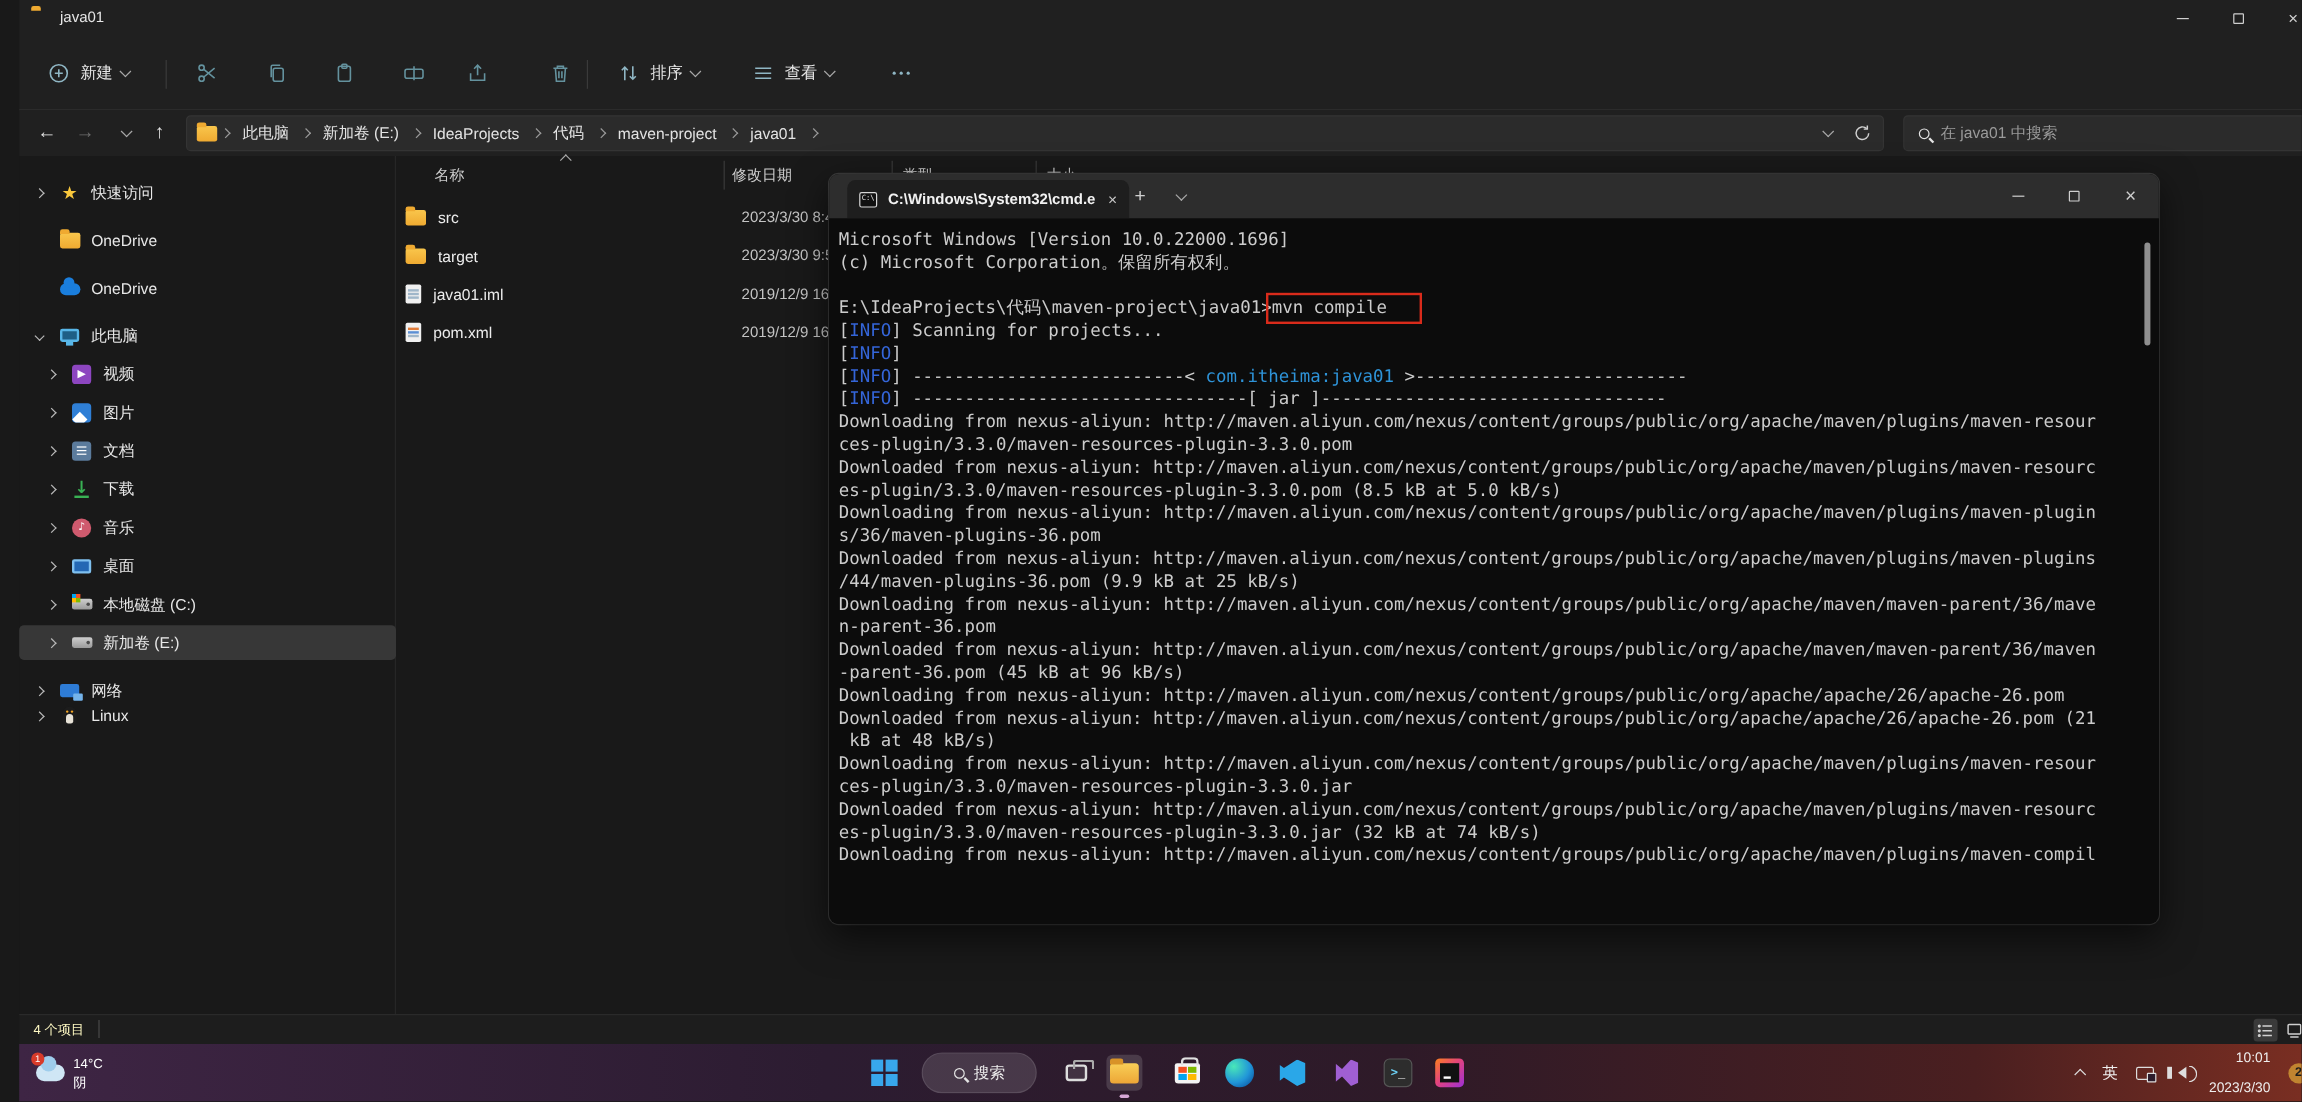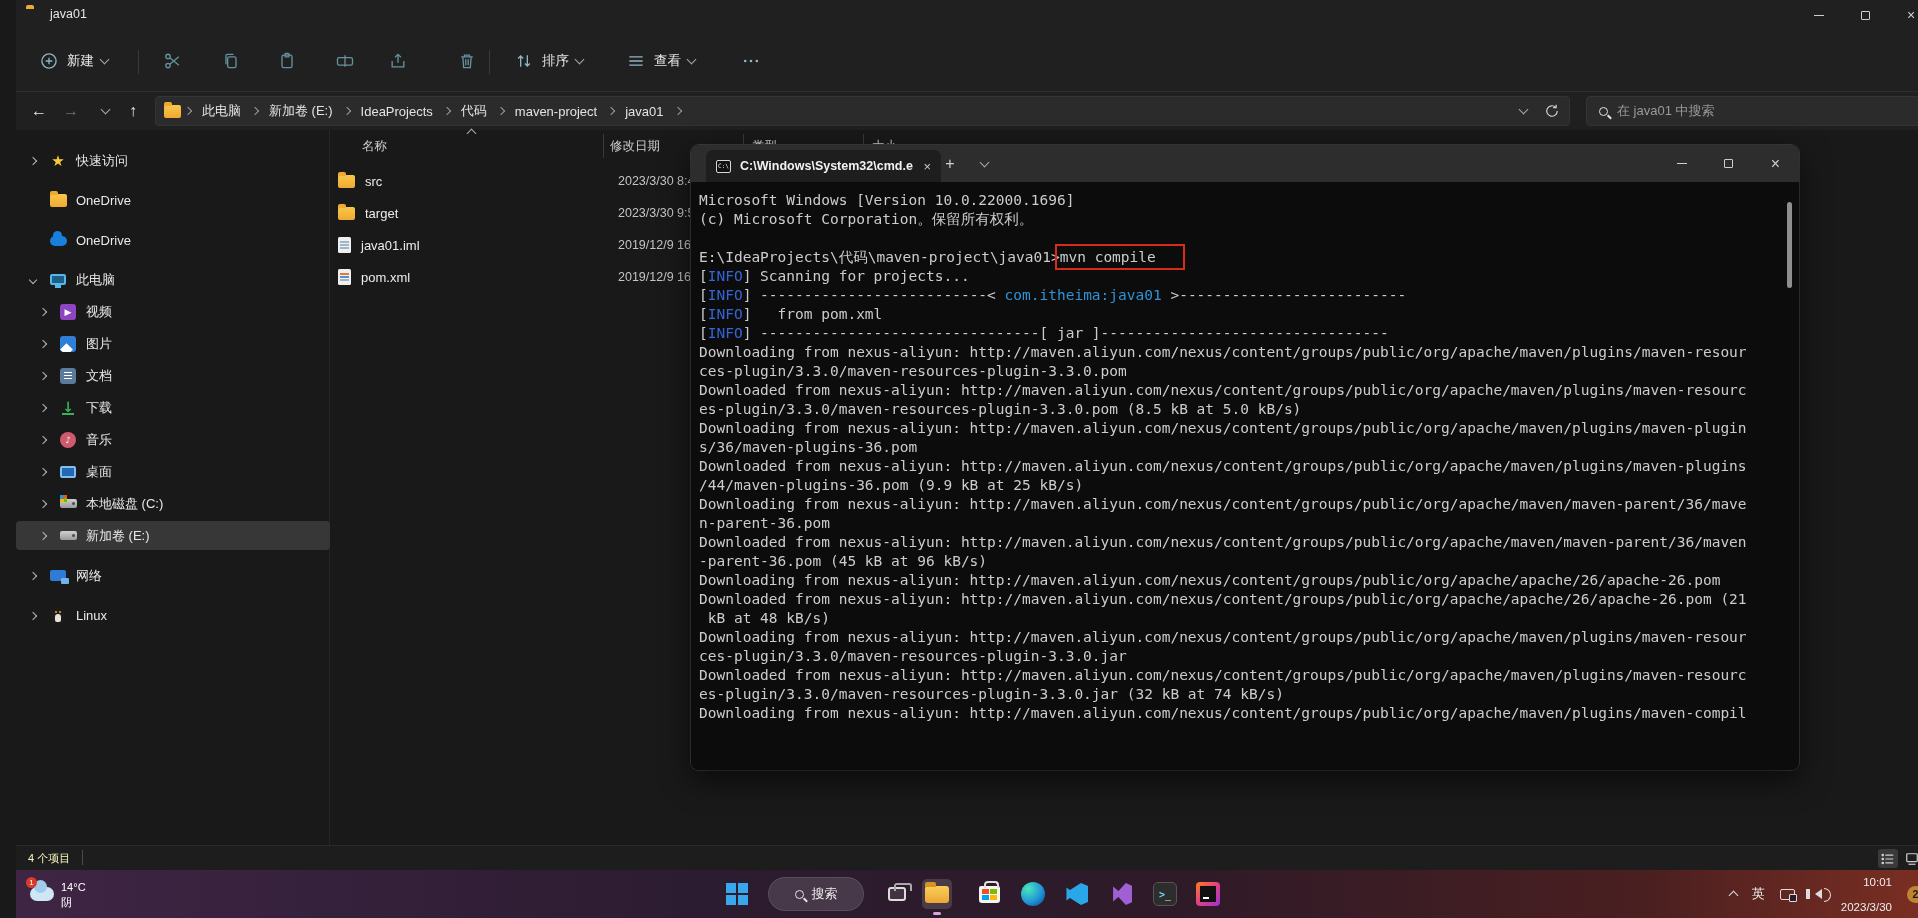--- a/index.html
+++ b/index.html
@@ -491,21 +491,21 @@
         </span>
         <span class="slabel">新加卷 (E:)</span>
       </div>
       <div class="abs srow" style="top: 431px; align-items: center;">
         <span class="schev"></span>
         <span class="sico">
           <span class="i-net"></span>
         </span>
         <span class="slabel">网络</span>
       </div>
-      <div class="abs srow" style="top: 471px; text-align: center;">
+      <div class="abs srow" style="top: 452px; text-align: center;">
         <span class="schev"></span>
         <span class="sico">
           <span class="i-linux"></span>
         </span>
         <span class="slabel">Linux</span>
       </div>
     </div>
 
   <div class="abs" id="statusbar">
     <span class="cnt">4 个项目</span>
@@ -544,22 +544,22 @@
           <span class="maxbox"></span>
         </div>
       <div class="abs tbarbtn" id="t-close">×</div>
     </div>
     <div class="abs" id="tbody">
         <div class="tline"><span>Microsoft Windows [Version 10.0.22000.1696]</span></div>
         <div class="tline"><span>(c) Microsoft Corporation。保留所有权利。</span></div>
         <div class="tline"><span></span></div>
         <div class="tline"><span>E:\IdeaProjects\代码\maven-project\java01&gt;</span><span class="x">mvn compile</span></div>
         <div class="tline"><span>[</span><span class="b">INFO</span><span>] Scanning for projects...</span></div>
+        <div class="tline"><span>[</span><span class="b">INFO</span><span>]</span></div>
         <div class="tline"><span>[</span><span class="b">INFO</span><span>] --------------------------&lt; </span><span class="a">com.itheima:java01</span><span> &gt;--------------------------</span></div>
-        <div class="tline"><span>[</span><span class="b">INFO</span><span>]   from pom.xml</span></div>
         <div class="tline"><span>[</span><span class="b">INFO</span><span>] --------------------------------[ jar ]---------------------------------</span></div>
         <div class="tline"><span>Downloading from nexus-aliyun: http://maven.aliyun.com/nexus/content/groups/public/org/apache/maven/plugins/maven-resour</span></div>
         <div class="tline"><span>ces-plugin/3.3.0/maven-resources-plugin-3.3.0.pom</span></div>
         <div class="tline"><span>Downloaded from nexus-aliyun: http://maven.aliyun.com/nexus/content/groups/public/org/apache/maven/plugins/maven-resourc</span></div>
         <div class="tline"><span>es-plugin/3.3.0/maven-resources-plugin-3.3.0.pom (8.5 kB at 5.0 kB/s)</span></div>
         <div class="tline"><span>Downloading from nexus-aliyun: http://maven.aliyun.com/nexus/content/groups/public/org/apache/maven/plugins/maven-plugin</span></div>
         <div class="tline"><span>s/36/maven-plugins-36.pom</span></div>
         <div class="tline"><span>Downloaded from nexus-aliyun: http://maven.aliyun.com/nexus/content/groups/public/org/apache/maven/plugins/maven-plugins</span></div>
         <div class="tline"><span>/44/maven-plugins-36.pom (9.9 kB at 25 kB/s)</span></div>
         <div class="tline"><span>Downloading from nexus-aliyun: http://maven.aliyun.com/nexus/content/groups/public/org/apache/maven/maven-parent/36/mave</span></div>

